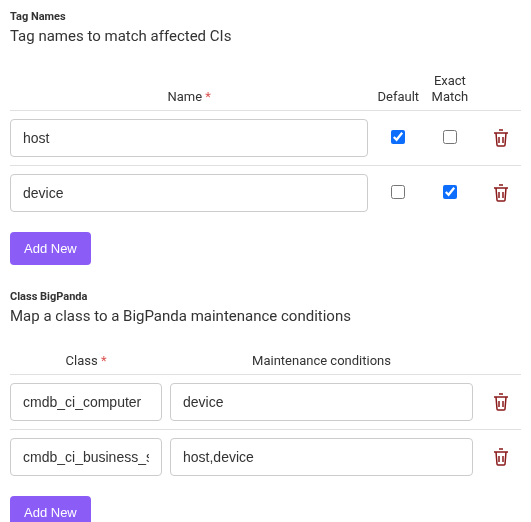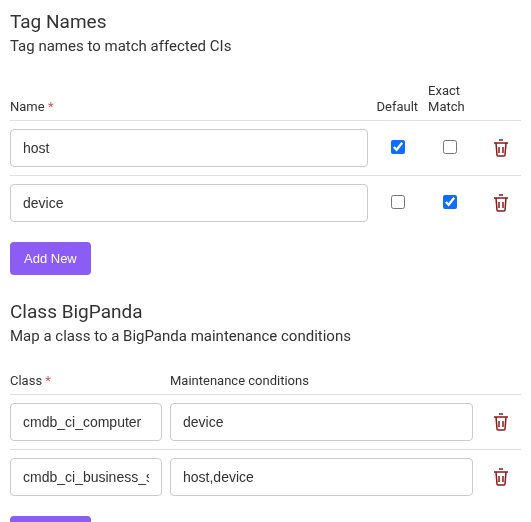--- a/index.html
+++ b/index.html
@@ -10,38 +10,38 @@
     body {
       font-family: -apple-system, BlinkMacSystemFont, "Segoe UI", Roboto, Helvetica, Arial, sans-serif;
       padding: 10px;
       width: 531px;
       color: #333;
     }
     .section {
       margin-bottom: 25px;
     }
     .section-title {
-      font-size: 19px;
-      font-weight: 400;
+      font-size: 11px;
+      font-weight: 700;
       color: #333;
       margin-bottom: 4px;
     }
     .section-desc {
       font-size: 15px;
       color: #333;
       margin-bottom: 22px;
     }
     .table {
       width: 100%;
       border-collapse: collapse;
     }
     .table th {
       font-size: 13px;
       font-weight: 400;
-      text-align: left;
+      text-align: center;
       padding: 6px 8px 6px 0;
       vertical-align: bottom;
     }
     .table td {
       padding: 8px 8px 8px 0;
       vertical-align: middle;
     }
     .table tbody tr {
       border-top: 1px solid #e0e0e0;
     }

